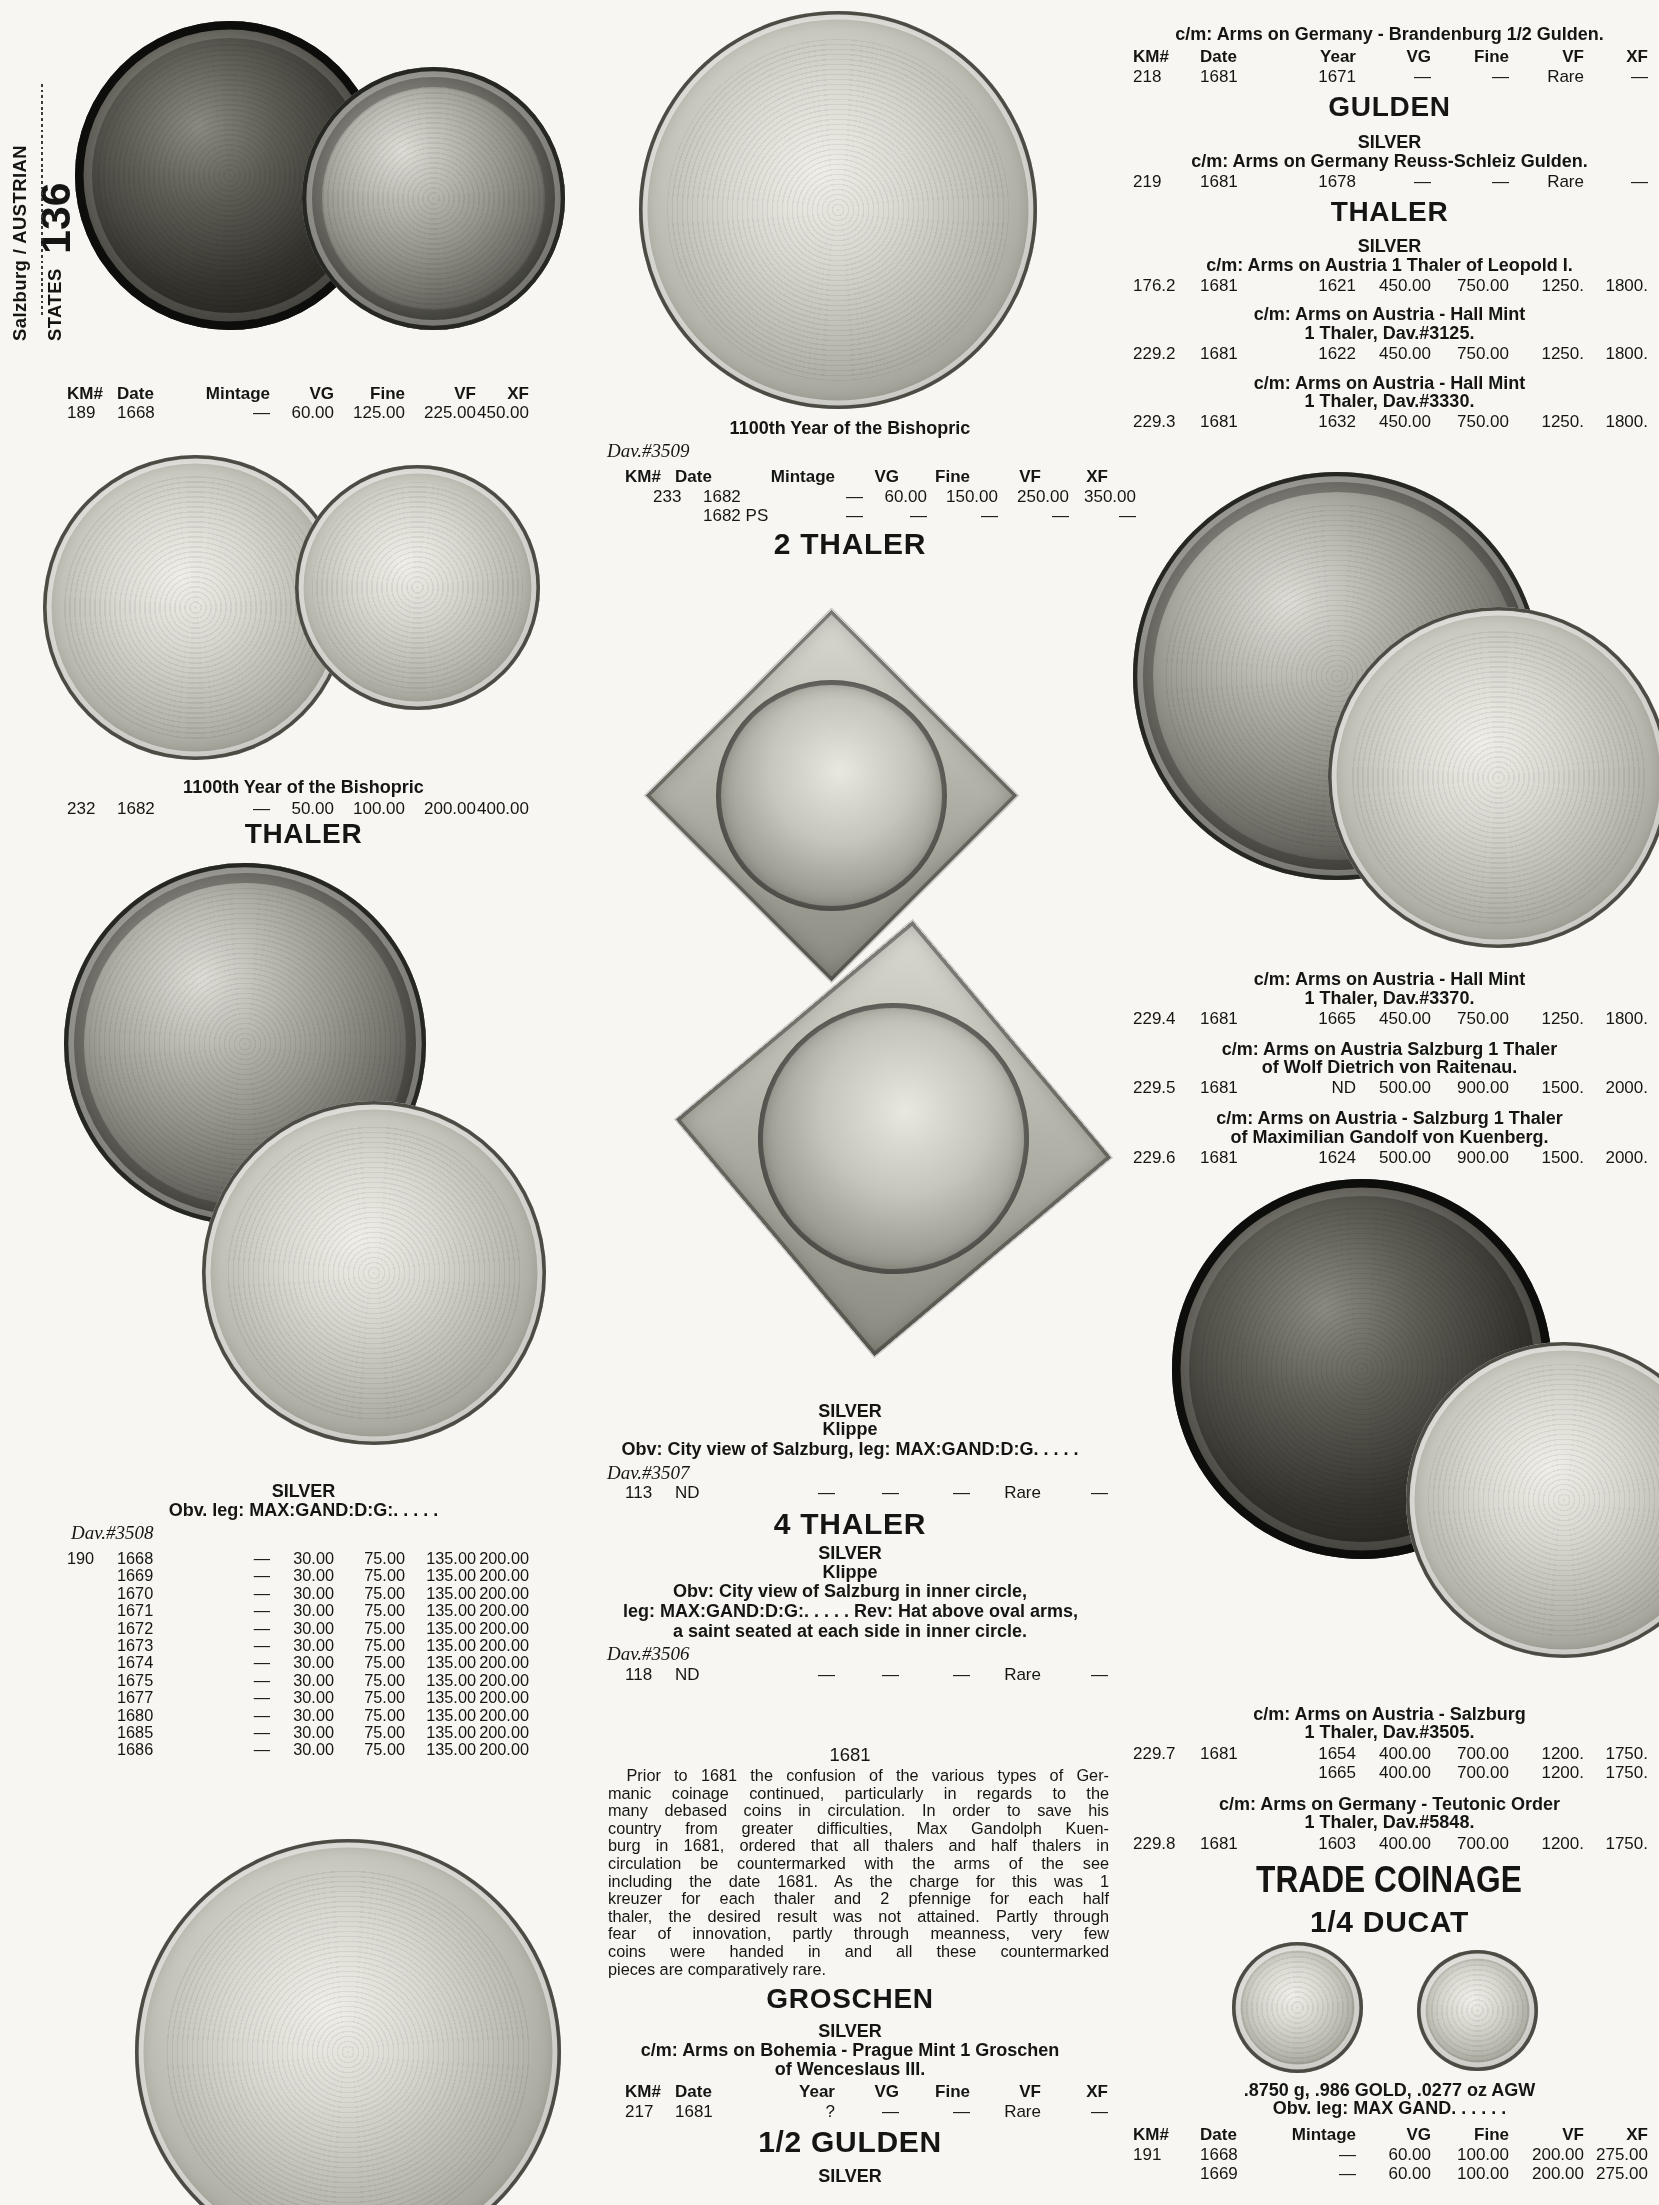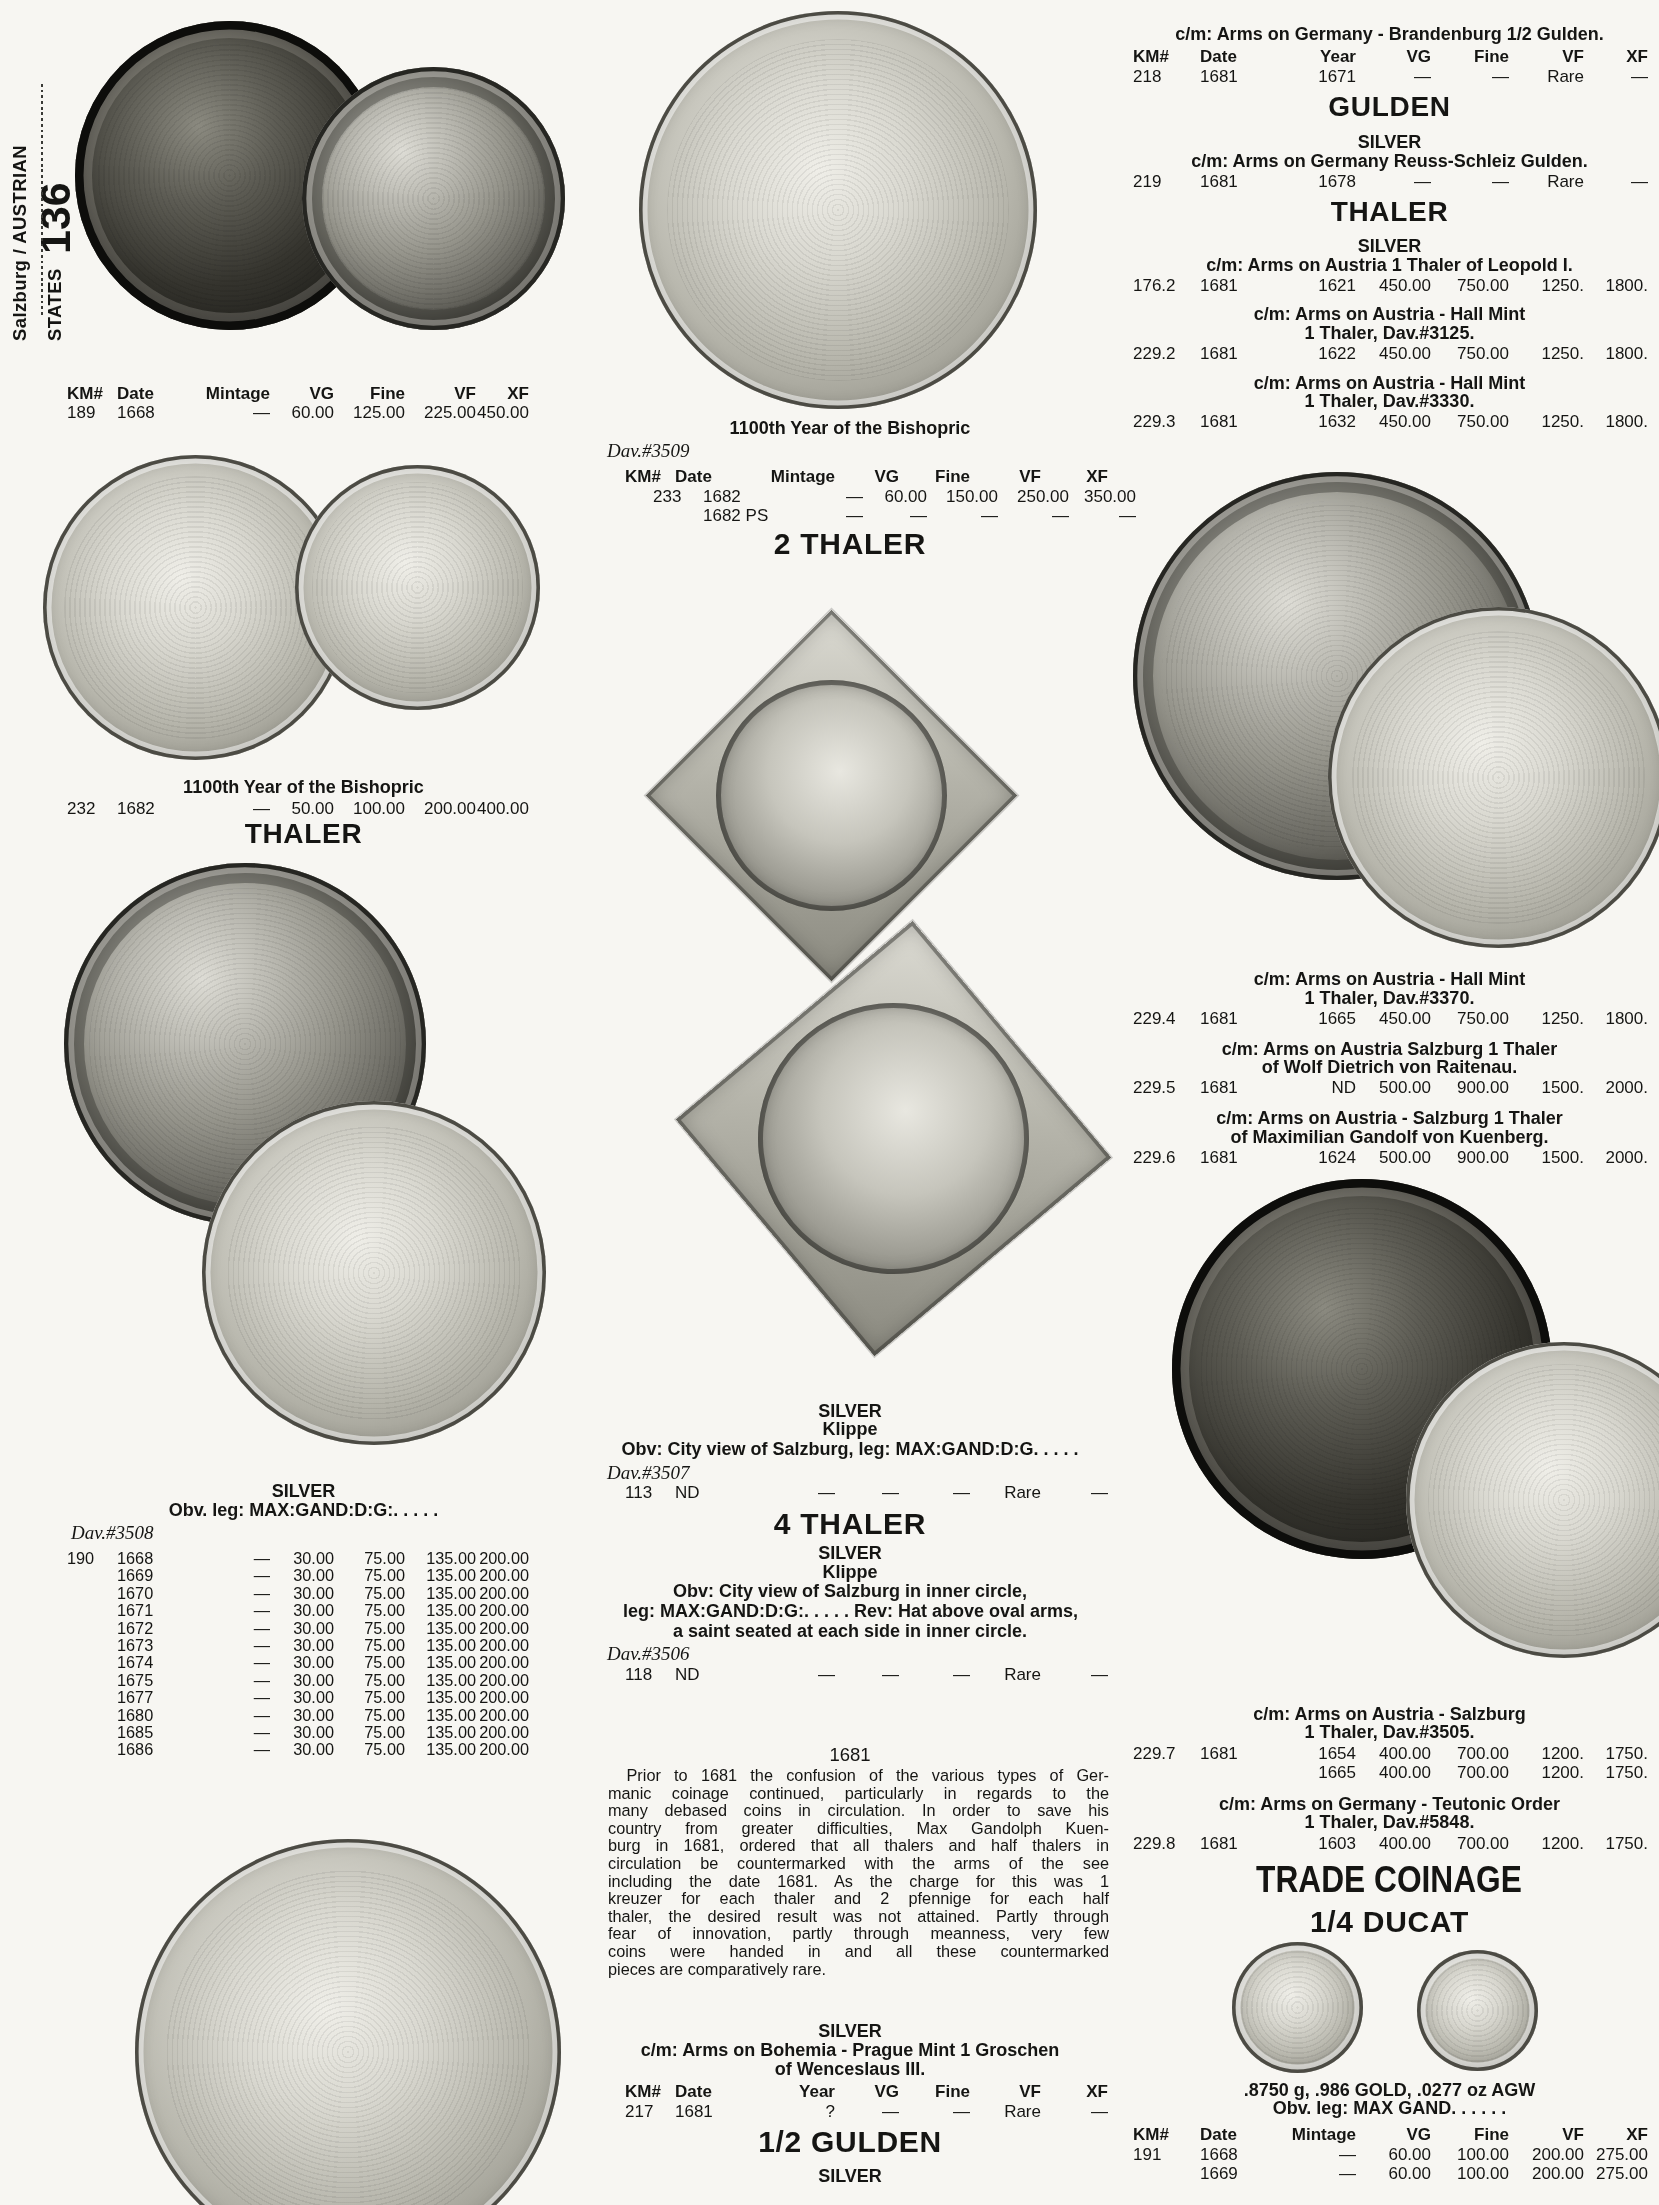--- a/index.html
+++ b/index.html
@@ -311,20 +311,21 @@
       <div class="pline">burg in 1681, ordered that all thalers and half thalers in</div>
       <div class="pline">circulation be countermarked with the arms of the see</div>
       <div class="pline">including the date 1681. As the charge for this was 1</div>
       <div class="pline">kreuzer for each thaler and 2 pfennige for each half</div>
       <div class="pline">thaler, the desired result was not attained. Partly through</div>
       <div class="pline">fear of innovation, partly through meanness, very few</div>
       <div class="pline">coins were handed in and all these countermarked</div>
       <div class="pline">pieces are comparatively rare.</div>
     </div>
 
+  <div class="abs ctr h40" style="left:589px;top:1983px;width:522px;">GROSCHEN</div>
   <div class="abs ctr silver" style="left:589px;top:2021px;width:522px;">SILVER</div>
   <div class="abs ctr cap" style="left:589px;top:2041px;width:522px;">c/m: Arms on Bohemia - Prague Mint 1 Groschen</div>
   <div class="abs ctr cap" style="left:589px;top:2060px;width:522px;">of Wenceslaus III.</div>
   <div class="abs tbl thead" style="left:625px;top:2082px;width:483px;--cols:50px 78px 82px 64px 71px 71px 67px;">
       <div class="trow">
         <span class="tcell c0">KM#</span>
         <span class="tcell c1">Date</span>
         <span class="tcell c2">Year</span>
         <span class="tcell c3">VG</span>
         <span class="tcell c4">Fine</span>

